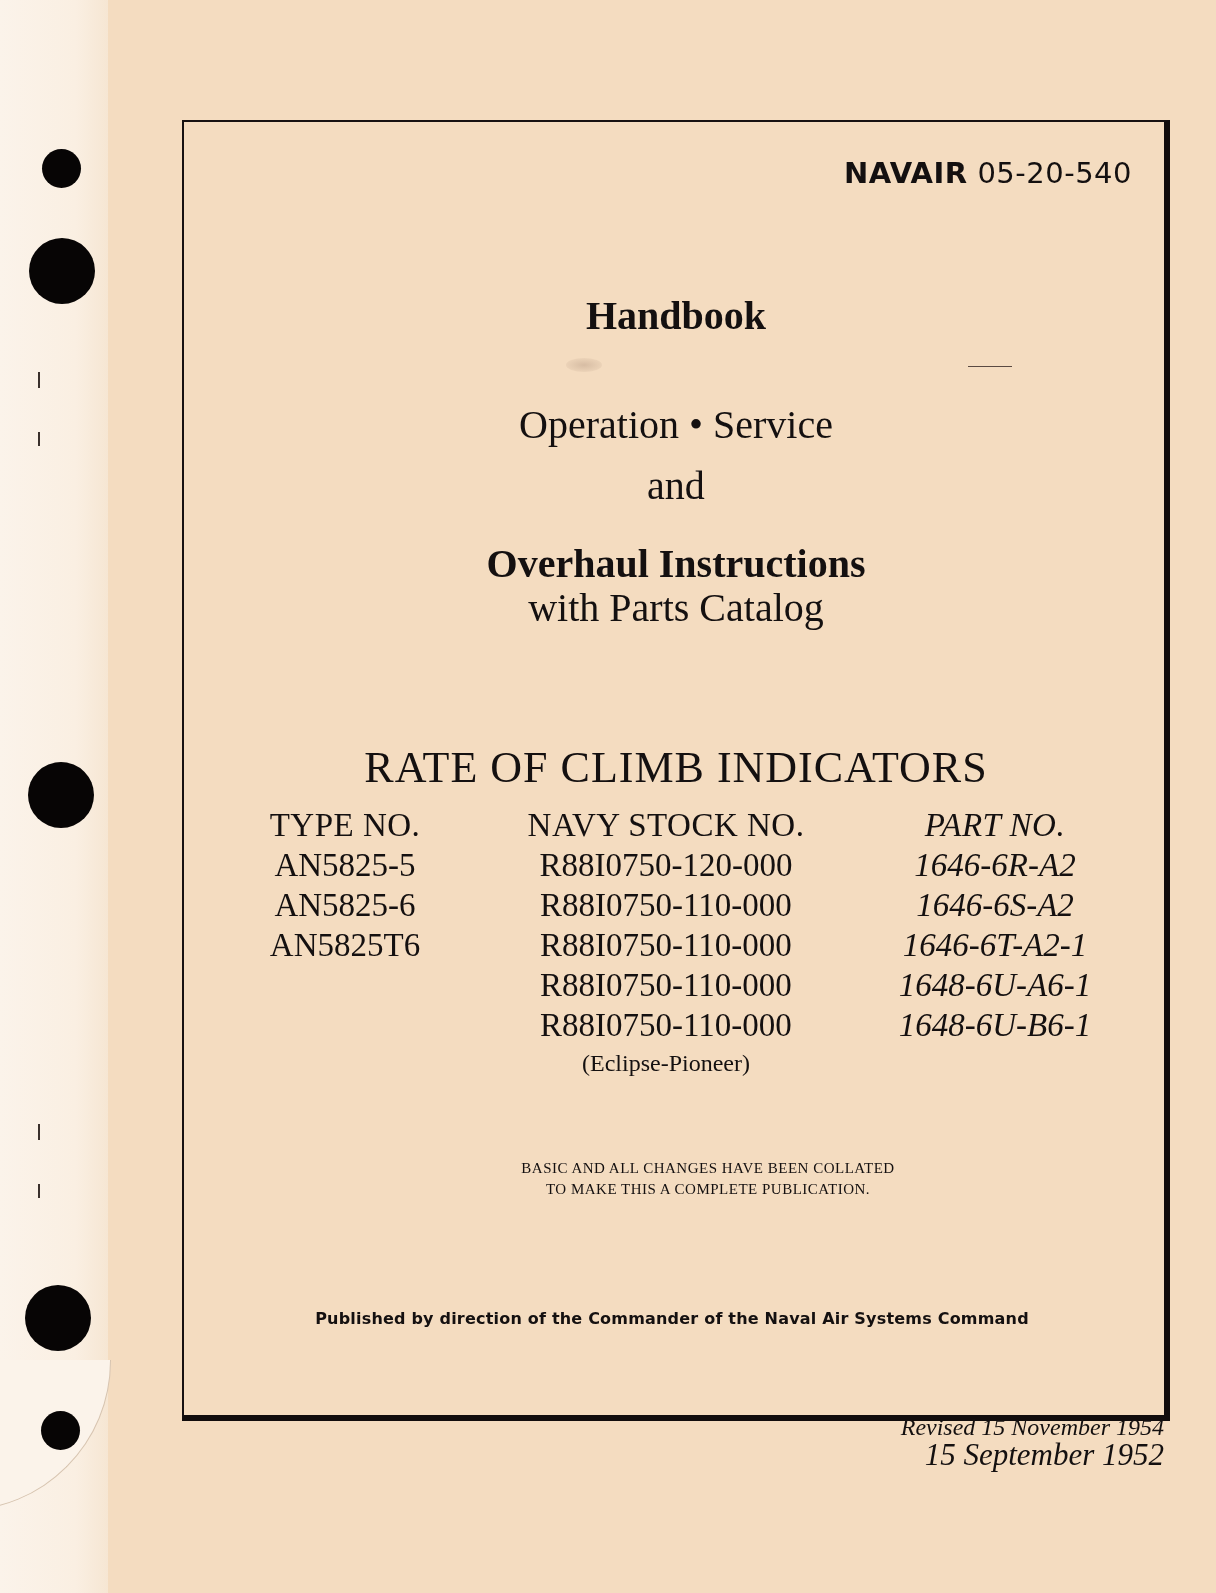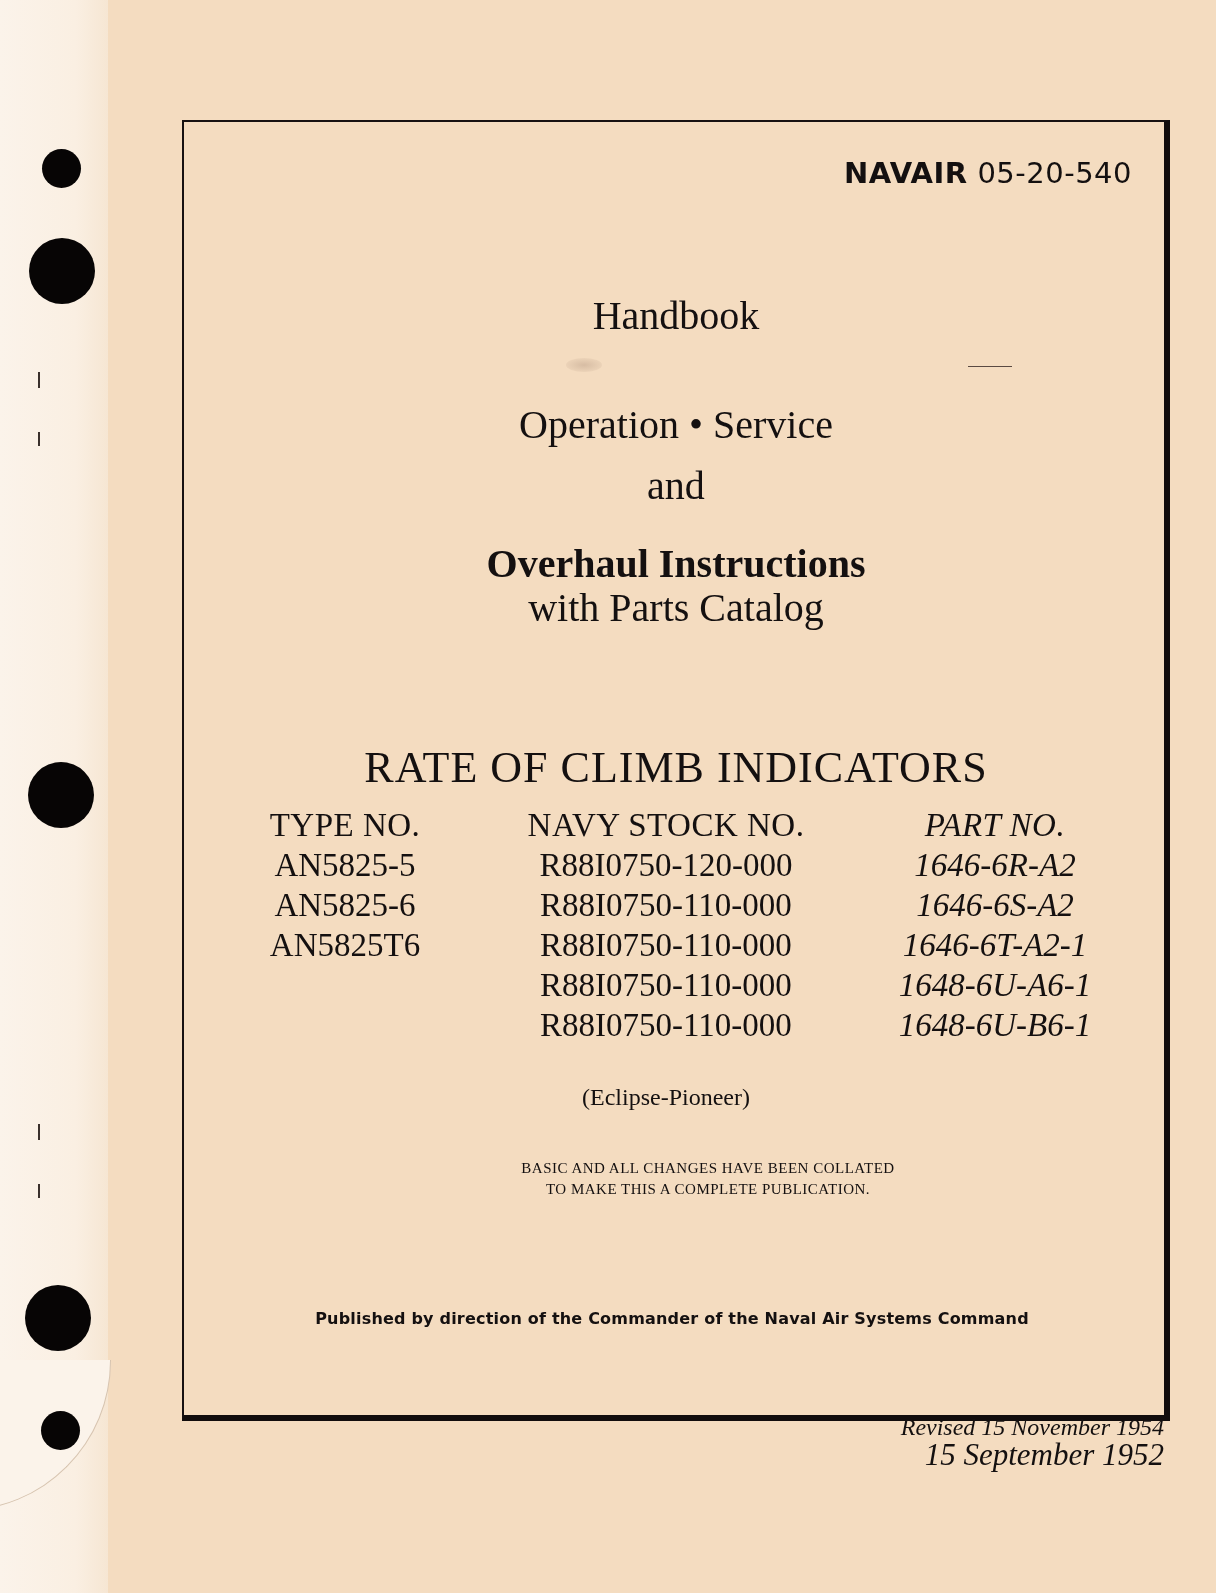--- a/index.html
+++ b/index.html
@@ -55,21 +55,21 @@
       font-size: 29px;
       letter-spacing: 0.5px;
     }
     .doc-number .brand { font-weight: bold; }
     .center-text {
       position: absolute;
       left: 182px;
       width: 988px;
       text-align: center;
     }
-    .handbook { top: 292px; font-size: 40px; }
+    .handbook { top: 292px; font-size: 40px; font-weight: bold; }
     .subtitle-line { font-size: 40px; }
     .sub1 { top: 401px; }
     .sub2 { top: 462px; }
     .sub3 { top: 540px; font-weight: bold; }
     .sub4 { top: 584px; }
     .main-title {
       top: 742px;
       font-size: 44px;
       letter-spacing: 1px;
     }
@@ -80,21 +80,21 @@
       line-height: 40px;
     }
     .col-type { left: 228px; width: 234px; top: 805px; }
     .col-stock { left: 486px; width: 360px; top: 805px; }
     .col-part { left: 870px; width: 250px; top: 805px; font-style: italic; }
     .col-header { letter-spacing: 0.5px; text-align: center; }
     .manufacturer {
       position: absolute;
       left: 486px;
       width: 360px;
-      top: 1084px;
+      top: 1050px;
       text-align: center;
       font-size: 24px;
     }
     .notice {
       position: absolute;
       left: 182px;
       width: 988px;
       top: 1158px;
       text-align: center;
       font-size: 15px;

